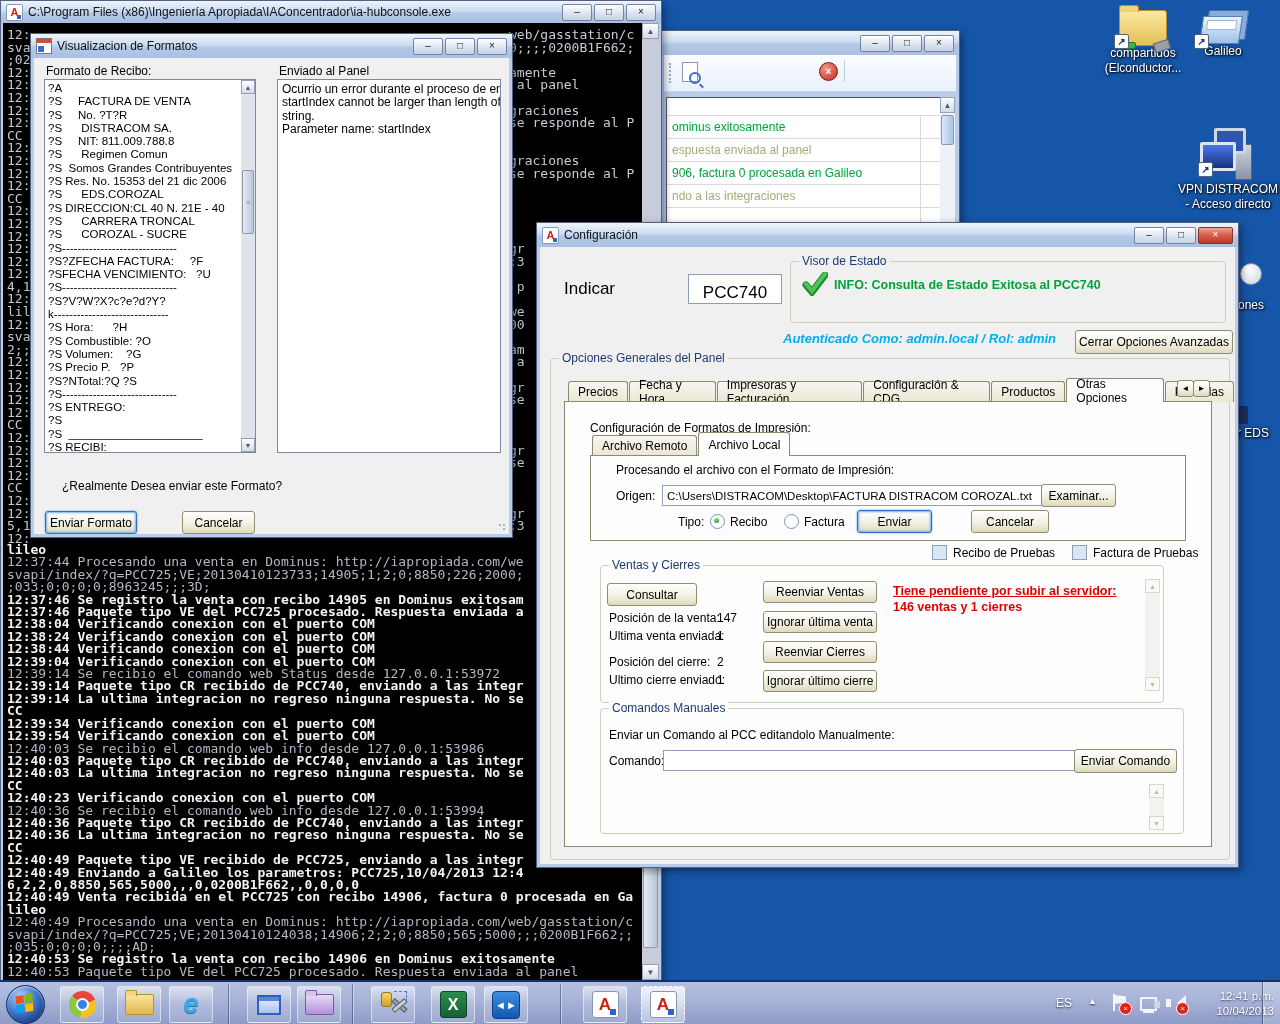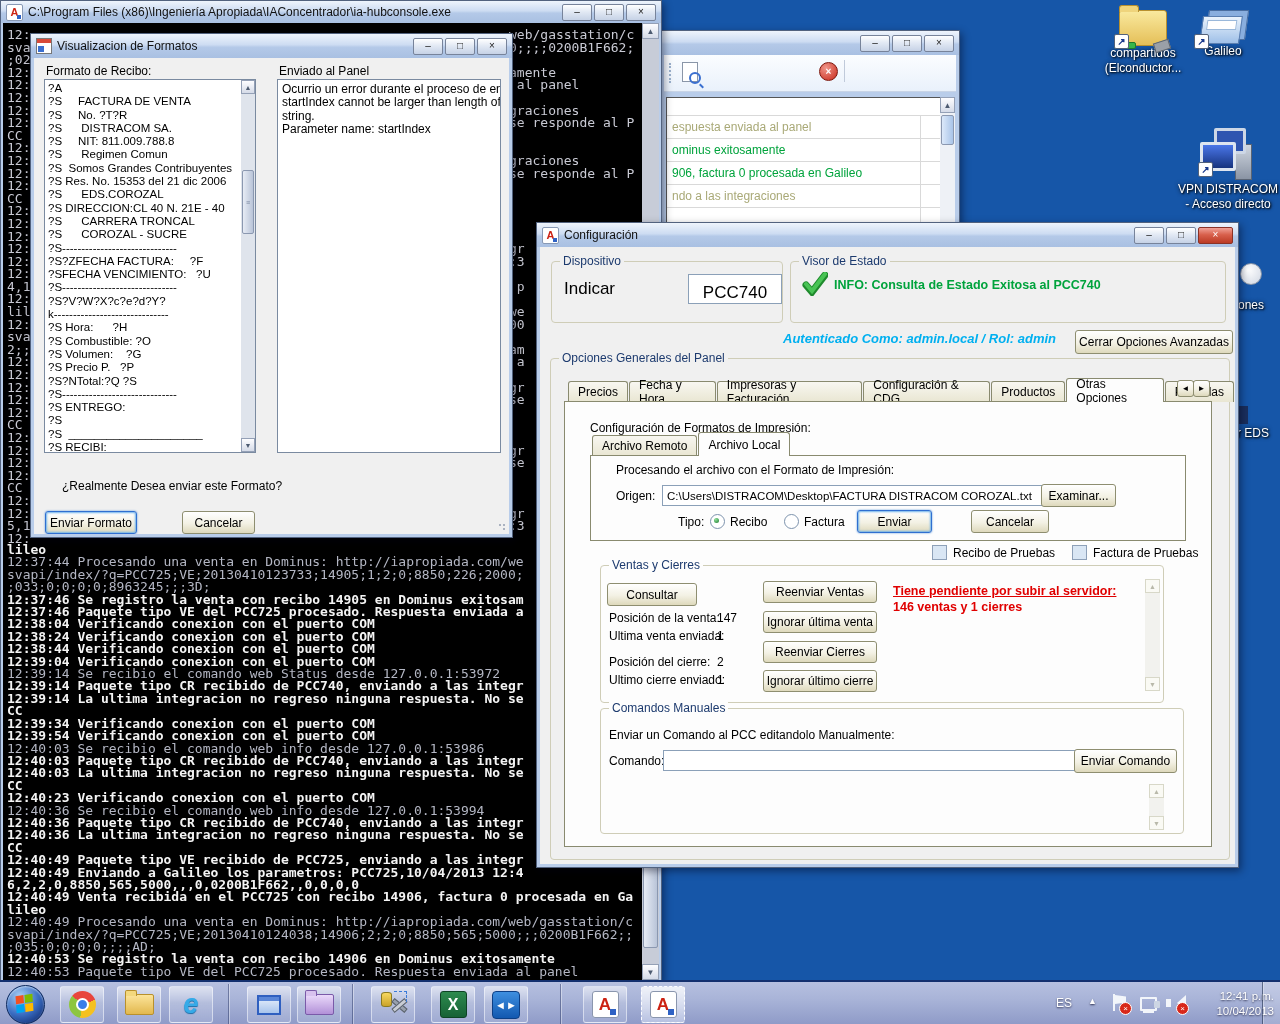--- a/index.html
+++ b/index.html
@@ -181,22 +181,22 @@
         <i style="position:absolute;right:-4px;bottom:-3px;width:8px;height:8px;border:2px solid #3a6fd0;border-radius:50%;"></i>
         <i style="position:absolute;right:-7px;bottom:-6px;width:5px;height:2px;background:#3a6fd0;transform:rotate(45deg);"></i>
       </span>
       <span style="position:absolute;left:155px;top:7px;width:17px;height:17px;border-radius:50%;color:#fff;font-size:10px;font-weight:bold;
             display:flex;align-items:center;justify-content:center;background:radial-gradient(circle at 35% 30%,#f0968a,#c8281a);border:1px solid #7e170d;">×</span>
       <span style="position:absolute;left:180px;top:5px;height:22px;border-left:1px solid #c0cada;"></span>
     </div>
     <div style="position:absolute;left:5px;top:66px;width:273px;bottom:0;background:#fff;border:1px solid #555;border-bottom:none;">
       <div style="height:17px;border-bottom:1px solid #d9d9d9;"></div>
       <div id="bg-rows">
+          <div class="bgrow ok">ominus exitosamente<span style="margin-left: auto; width: 14px; align-self: stretch; border-left: 1px solid rgb(217, 217, 217);"></span></div>
           <div class="bgrow dim">espuesta enviada al panel<span style="margin-left: auto; width: 14px; align-self: stretch; border-left: 1px solid rgb(217, 217, 217);"></span></div>
-          <div class="bgrow ok">ominus exitosamente<span style="margin-left: auto; width: 14px; align-self: stretch; border-left: 1px solid rgb(217, 217, 217);"></span></div>
           <div class="bgrow ok">906, factura 0 procesada en Galileo<span style="margin-left: auto; width: 14px; align-self: stretch; border-left: 1px solid rgb(217, 217, 217);"></span></div>
           <div class="bgrow dim">ndo a las integraciones<span style="margin-left: auto; width: 14px; align-self: stretch; border-left: 1px solid rgb(217, 217, 217);"></span></div>
           <div class="bgrow ok">
             <span style="margin-left: auto; width: 14px; align-self: stretch; border-left: 1px solid rgb(217, 217, 217);"></span>
           </div>
         </div>
     </div>
     <div class="sb" style="left:279px;top:66px;width:15px;bottom:0;background:#eef1f6;">
       <span class="ar" style="top:0;">▲</span>
       <span class="th" style="top:18px;height:28px;background:linear-gradient(90deg,#dce9fa,#a9c4e8);"></span>
@@ -413,23 +413,20 @@
       <span class="ia-ico">A<i></i></span>
       <span>Configuración</span>
       <span class="caps">
         <span class="cap">–</span>
         <span class="cap">□</span>
         <span class="cap red">×</span>
       </span>
     </div>
     <div class="winbody">
 
-      <div class="grp" style="left:11px;top:14px;width:230px;height:60px;">
-        <span class="glabel">Dispositivo</span>
-      </div>
       <span class="lbl" style="left:24px;top:32px;font-size:17px;">Indicar</span>
       <div class="txt" style="left:148px;top:27px;width:84px;height:28px;font-size:17px;justify-content:center;align-items:flex-end;">
           <span>PCC740</span>
         </div>
 
       <div class="grp" style="left:250px;top:14px;width:434px;height:60px;">
         <span class="glabel">Visor de Estado</span>
       </div>
       <svg class="abs" style="left:262px;top:25px;" width="26" height="24" viewBox="0 0 26 24">
         <path d="M4 13 L10 20 L23 3" stroke="#1f8a2d" stroke-width="7" fill="none" stroke-linecap="round"></path>

